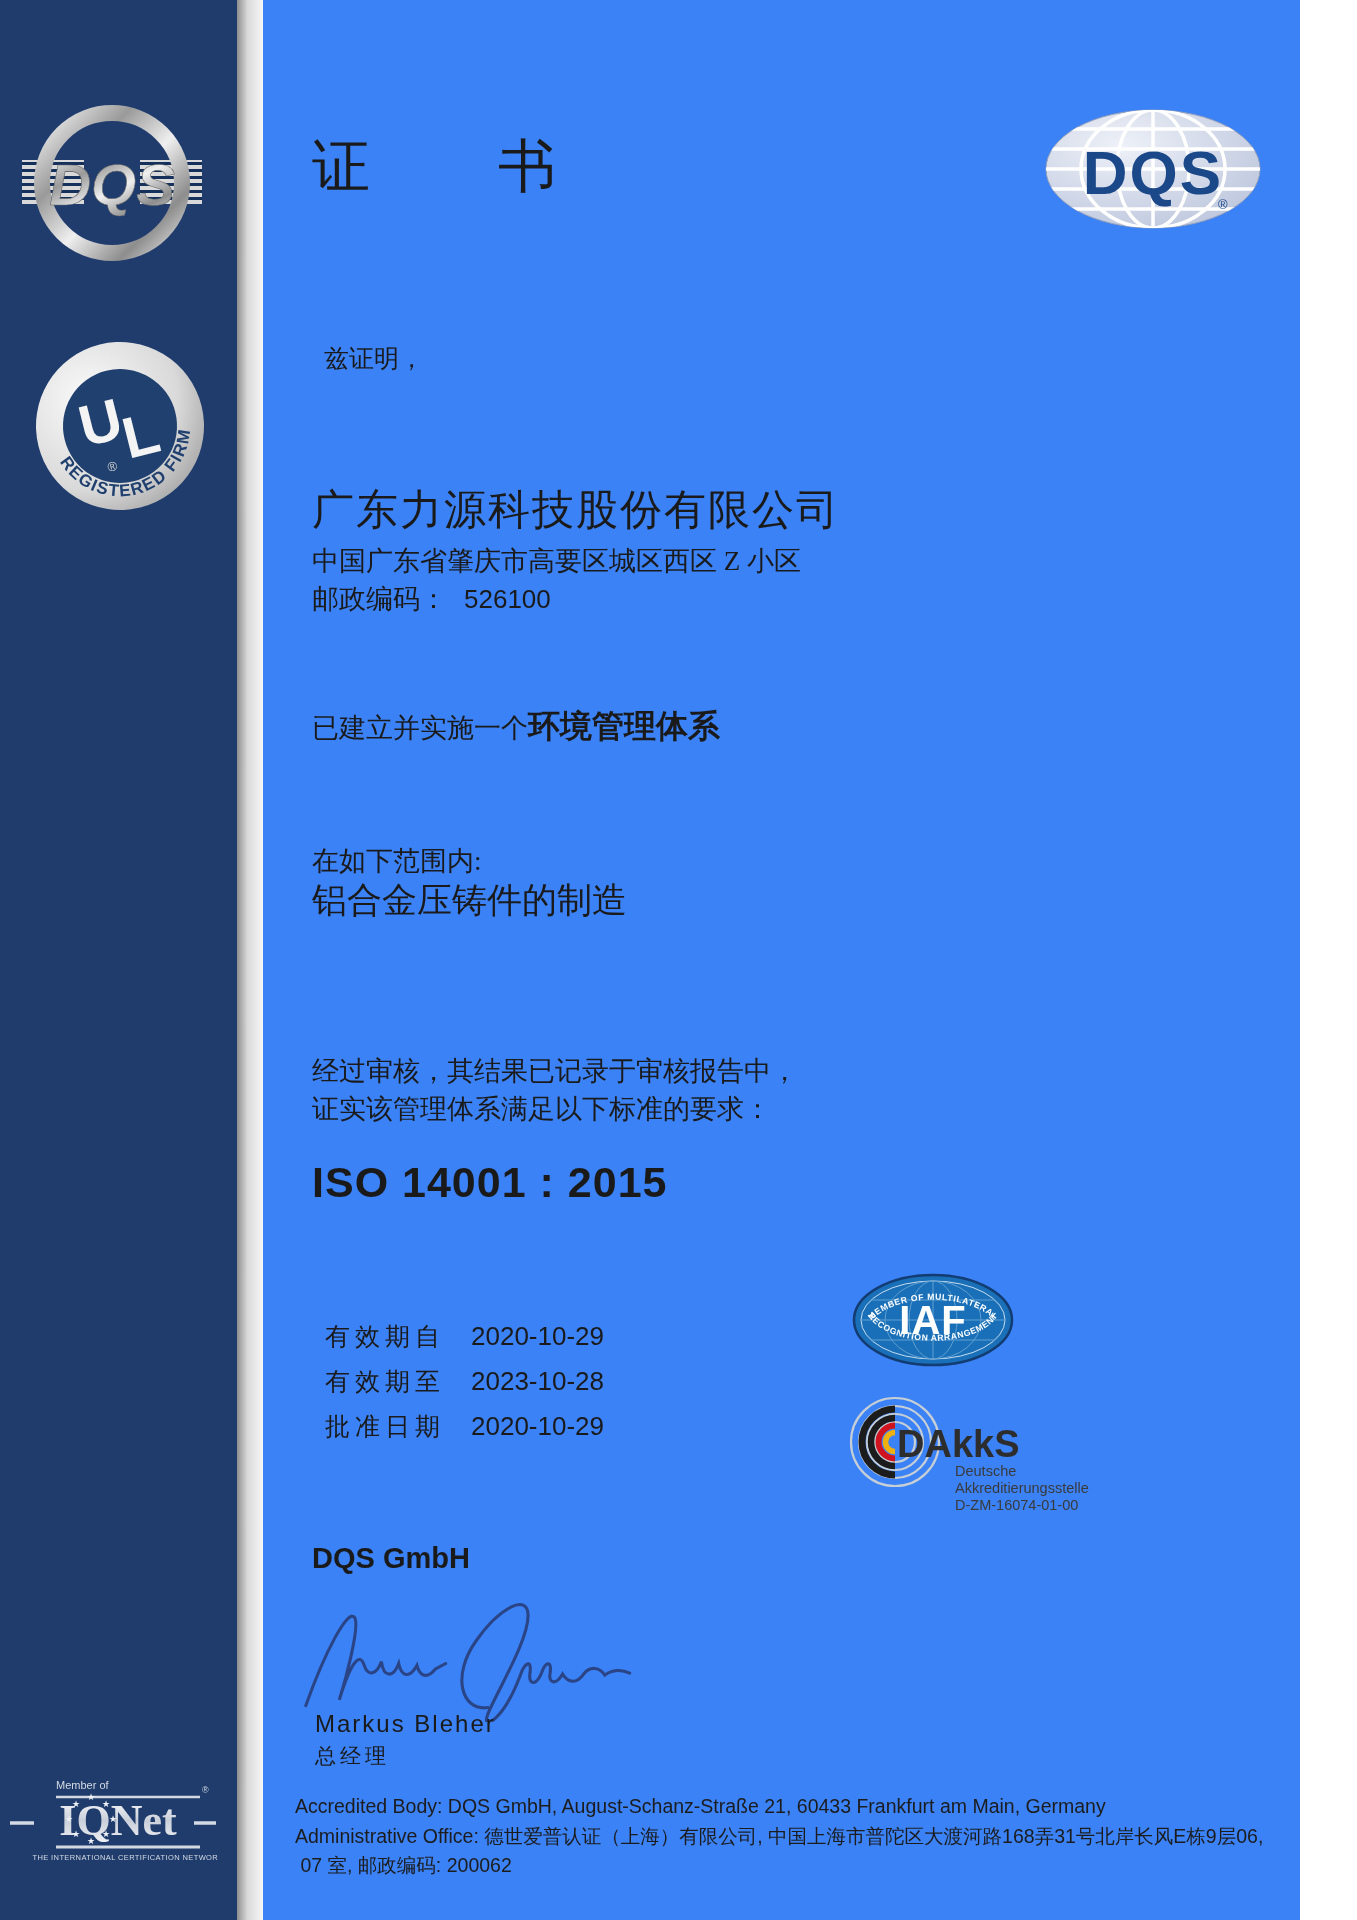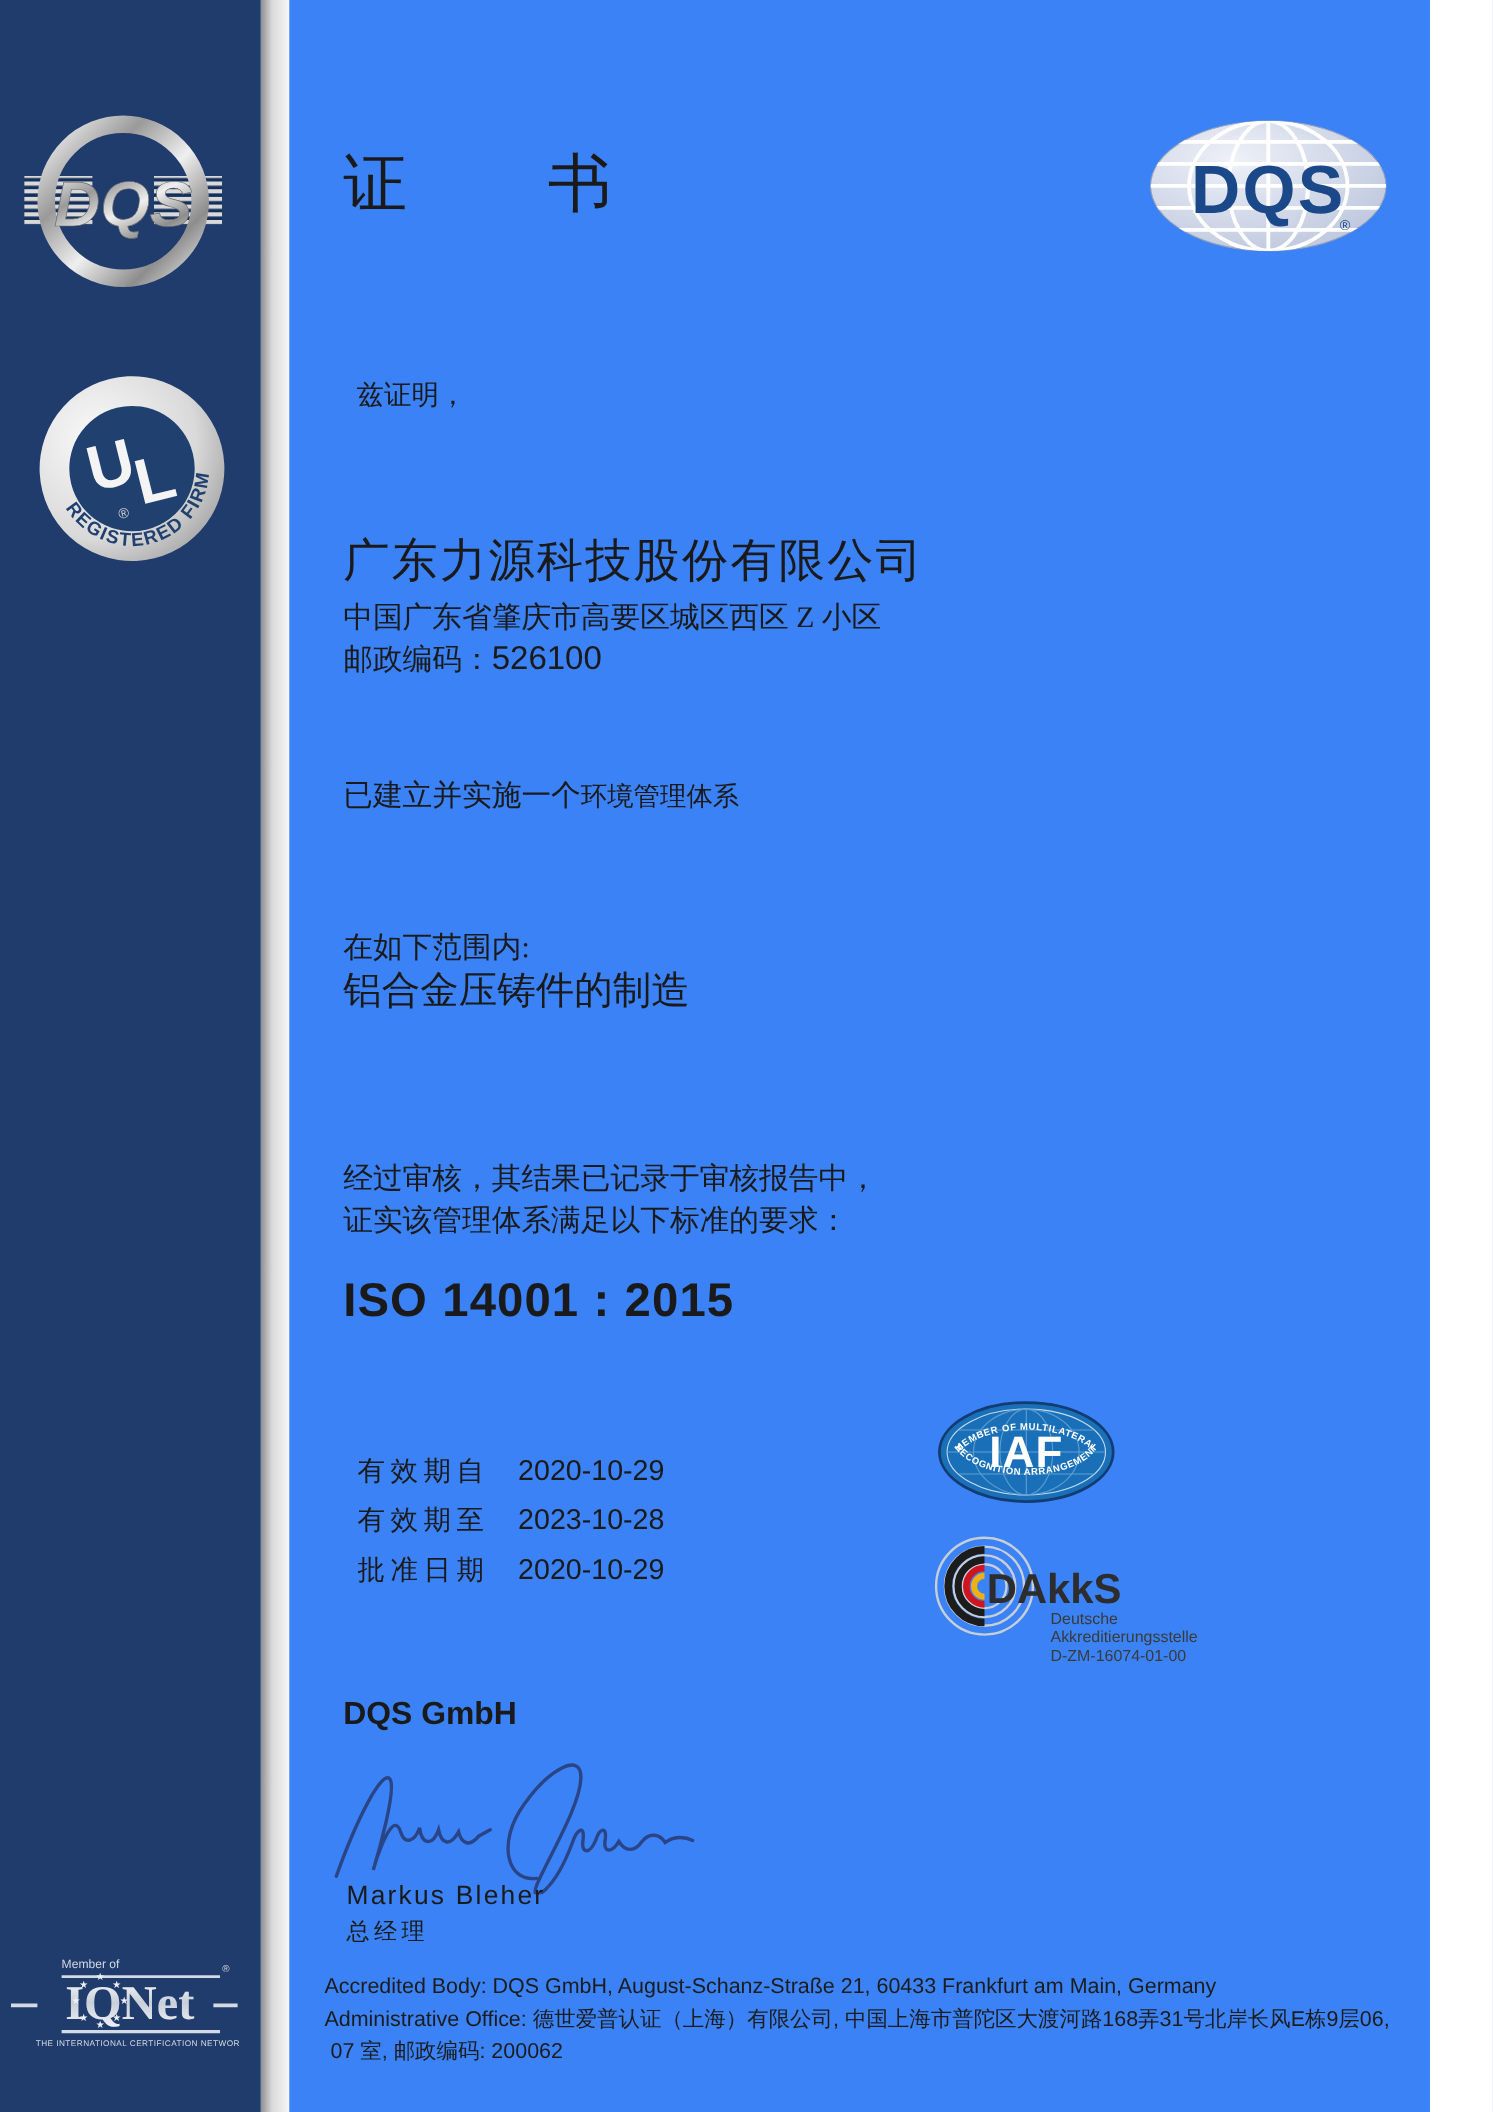--- a/index.html
+++ b/index.html
@@ -12,23 +12,23 @@
   .band svg{position:absolute;}
   
   .title{position:absolute;left:312px;top:128px;font-size:58px;letter-spacing:128px;
          white-space:nowrap;font-weight:400;}
   .globe{position:absolute;left:1038px;top:106px;}
   
   .certify{position:absolute;left:312px;top:342px;font-size:25px;margin-left:12px;}
   .company{position:absolute;left:312px;top:482px;font-size:42px;letter-spacing:2px;}
   .addr{position:absolute;left:312px;top:543px;font-size:27px;}
   .postal{position:absolute;left:312px;top:581px;font-size:27px;}
-  .postal .num{font-family:"Liberation Sans",sans-serif;font-size:30px;}
+  .postal .num{font-family:"Liberation Sans",sans-serif;font-size:26px;margin-left:17px;}
   .system{position:absolute;left:312px;top:705px;font-size:27px;}
-  .system b{font-family:"Liberation Sans",sans-serif;font-size:24px;font-weight:400;}
+  .system b{font-family:"Liberation Sans",sans-serif;font-size:32px;font-weight:700;}
   .scope1{position:absolute;left:312px;top:843px;font-size:27px;}
   .scope2{position:absolute;left:312px;top:877px;font-size:35px;}
   .audit{position:absolute;left:312px;top:1052px;font-size:27px;line-height:38px;}
   .standard{position:absolute;left:312px;top:1158px;font-family:"Liberation Sans",sans-serif;
             font-size:43px;font-weight:700;letter-spacing:1px;}
   
   .details{position:absolute;left:325px;top:1314px;}
   .drow{display:flex;height:45px;align-items:center;}
   .dlabel{width:146px;font-size:25px;letter-spacing:5px;}
   .dvalue{font-family:"Liberation Sans",sans-serif;font-size:26px;}

